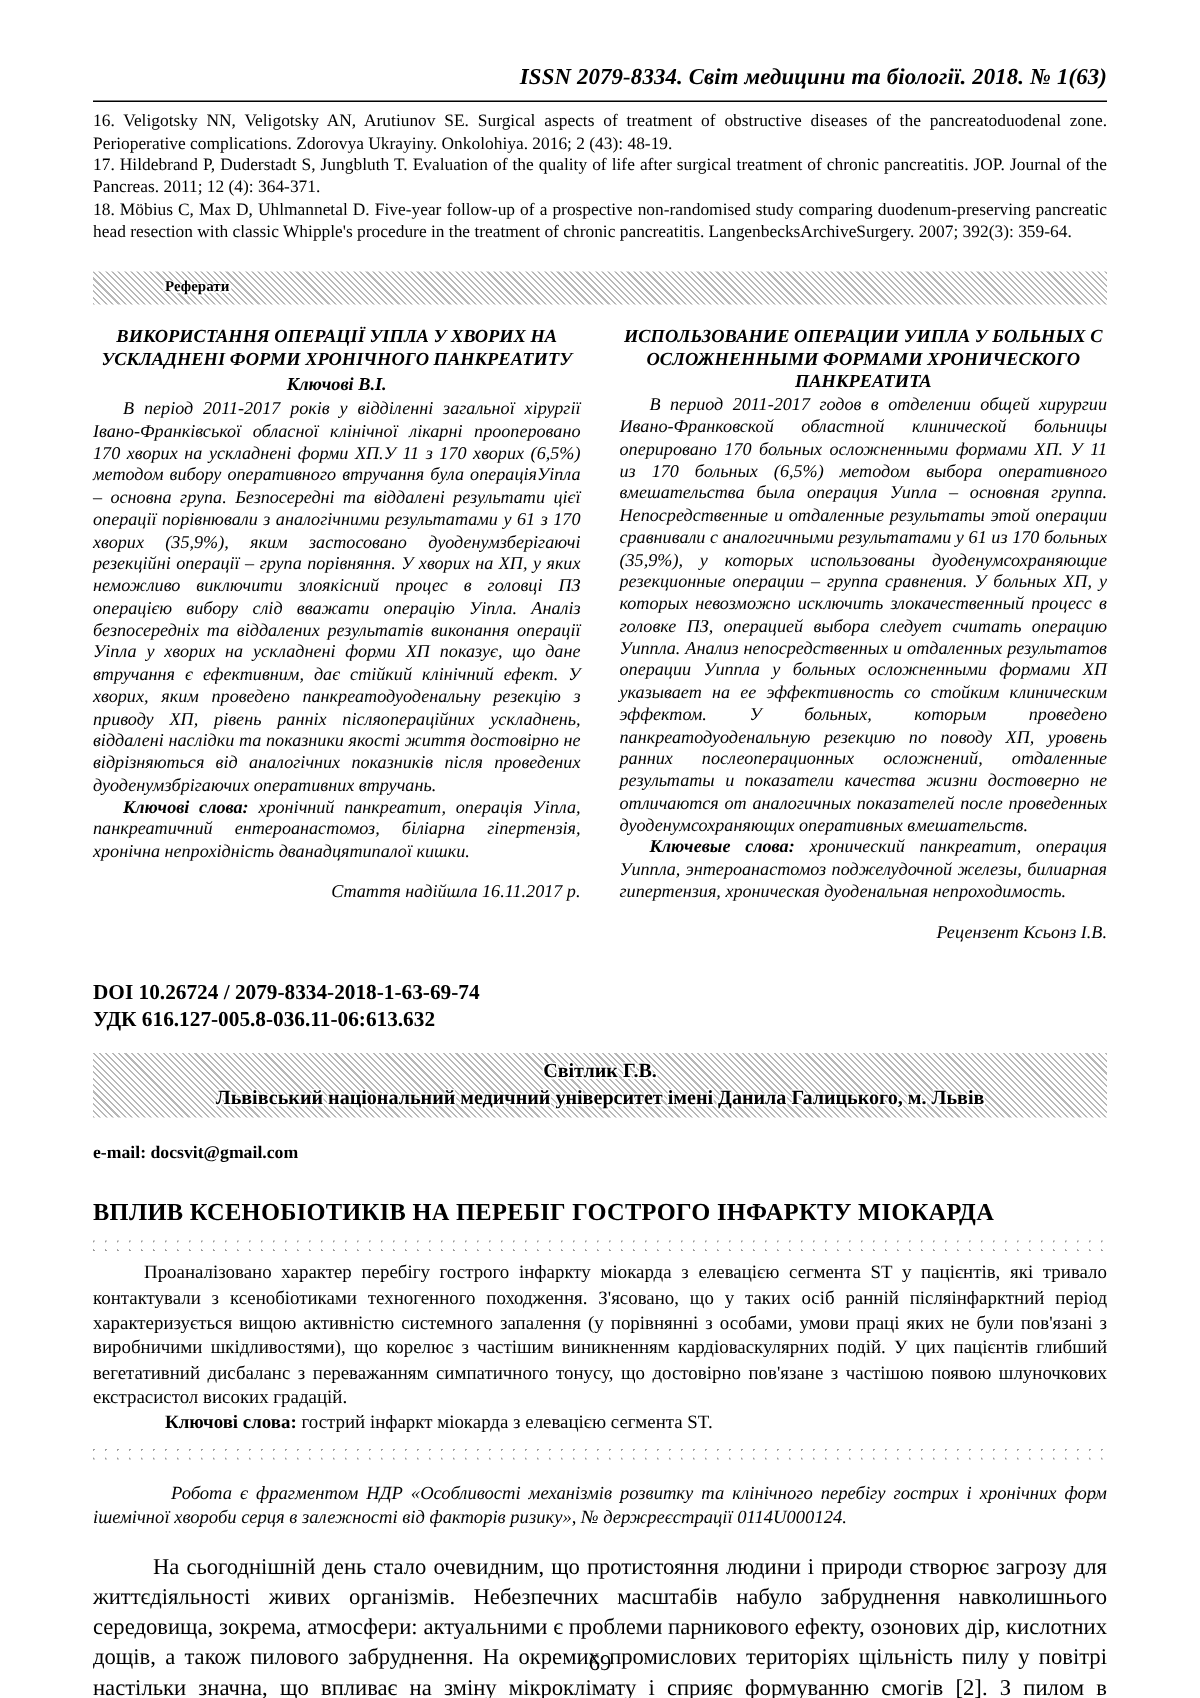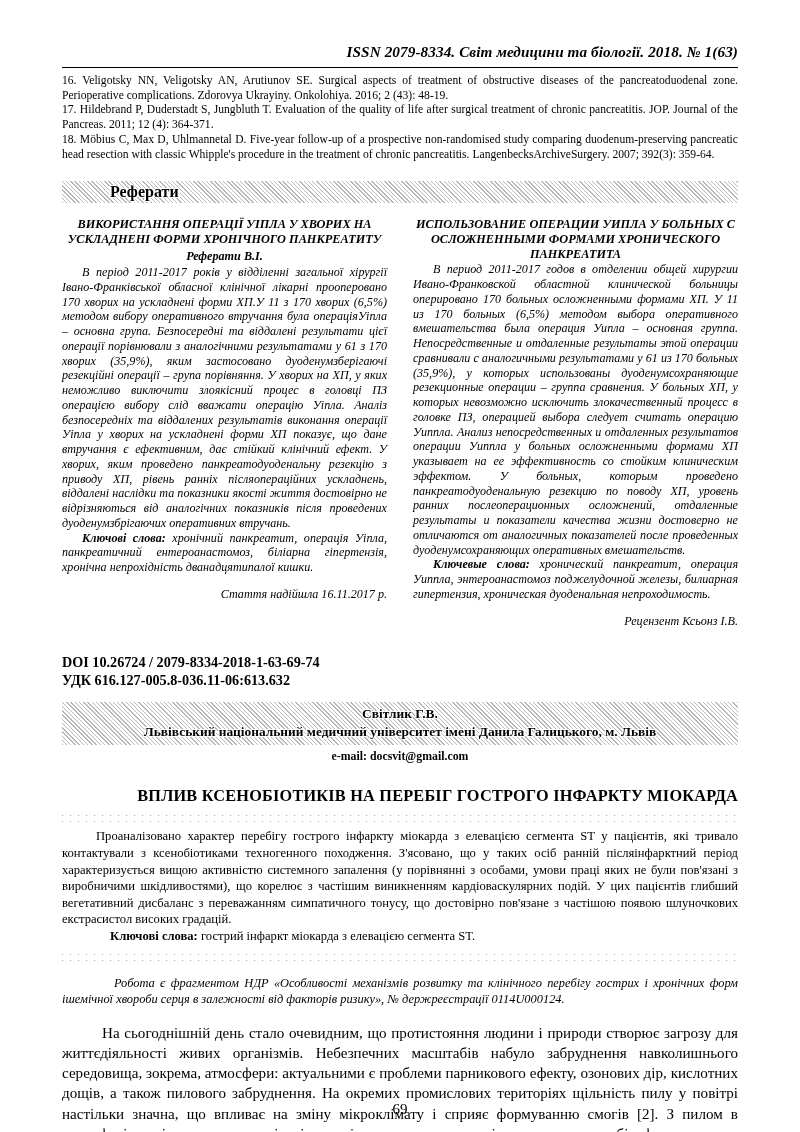--- a/index.html
+++ b/index.html
@@ -59,21 +59,21 @@
     background-color: #ffffff;
     background-image:
       repeating-linear-gradient(45deg,
         #b8b8b8 0px, #b8b8b8 1px, #ffffff 1px, #ffffff 3px);
     display: flex;
     align-items: center;
     position: relative;
   }
   .banner-label {
     font-weight: bold;
-    font-size: 16px;
+    font-size: 10px;
     padding-left: 48px;
     position: relative;
     z-index: 2;
     text-shadow:
        1px 0 0 #fff, -1px 0 0 #fff, 0 1px 0 #fff, 0 -1px 0 #fff,
        2px 0 0 #fff, -2px 0 0 #fff;
   }
 
   .banner-block {
     margin-top: 12px;
@@ -138,29 +138,29 @@
   
   .doi-block {
     margin-top: 24px;
     font-weight: bold;
     font-size: 14.2px;
     line-height: 1.32;
   }
 
   
   .email-line {
-    text-align: center;
+    text-align: left;
     font-weight: bold;
     font-size: 11.8px;
-    margin-top: 4px;
+    margin-top: 16px;
   }
 
   
   .article-title {
-    text-align: right;
+    text-align: left;
     font-weight: bold;
     font-size: 16.3px;
     margin-top: 22px;
     letter-spacing: .2px;
   }
 
   
   .zigzag {
     height: 7px;
     margin: 9px 0 6px 0;
@@ -227,21 +227,21 @@
   </div>
 
   <div class="banner">
     <span class="banner-label">Реферати</span>
   </div>
 
   <div class="abstract-cols">
 
     <div class="col">
       <div class="abs-title">ВИКОРИСТАННЯ ОПЕРАЦІЇ УІПЛА У ХВОРИХ НА УСКЛАДНЕНІ ФОРМИ ХРОНІЧНОГО ПАНКРЕАТИТУ</div>
-      <div class="abs-author">Реферати В.І.</div>
+      <div class="abs-author">Ключові В.І.</div>
       <div class="abs-body">
         <p>В період 2011-2017 років у відділенні загальної хірургії Івано-Франківської обласної клінічної лікарні прооперовано 170 хворих на ускладнені форми ХП.У 11 з 170 хворих (6,5%) методом вибору оперативного втручання була операціяУіпла – основна група. Безпосередні та віддалені результати цієї операції порівнювали з аналогічними результатами у 61 з 170 хворих (35,9%), яким застосовано дуоденумзберігаючі резекційні операції – група порівняння. У хворих на ХП, у яких неможливо виключити злоякісний процес в головці ПЗ операцією вибору слід вважати операцію Уіпла. Аналіз безпосередніх та віддалених результатів виконання операції Уіпла у хворих на ускладнені форми ХП показує, що дане втручання є ефективним, дає стійкий клінічний ефект. У хворих, яким проведено панкреатодуоденальну резекцію з приводу ХП, рівень ранніх післяопераційних ускладнень, віддалені наслідки та показники якості життя достовірно не відрізняються від аналогічних показників після проведених дуоденумзбрігаючих оперативних втручань.</p>
         <p><span class="kw-label">Ключові слова:</span><span> хронічний панкреатит, операція Уіпла, панкреатичний ентероанастомоз, біліарна гіпертензія, хронічна непрохідність дванадцятипалої кишки.</span></p>
       </div>
       <div class="abs-foot">Стаття надійшла 16.11.2017 р.</div>
     </div>
 
     <div class="col">
       <div class="abs-title">ИСПОЛЬЗОВАНИЕ ОПЕРАЦИИ УИПЛА У БОЛЬНЫХ С ОСЛОЖНЕННЫМИ ФОРМАМИ ХРОНИЧЕСКОГО ПАНКРЕАТИТА</div>
       <div class="abs-body">

